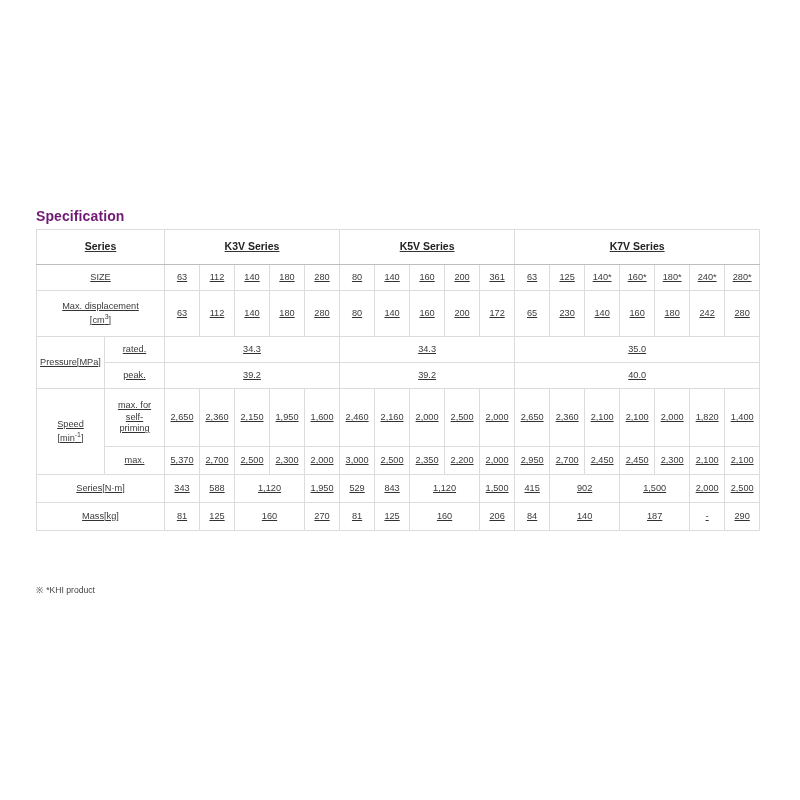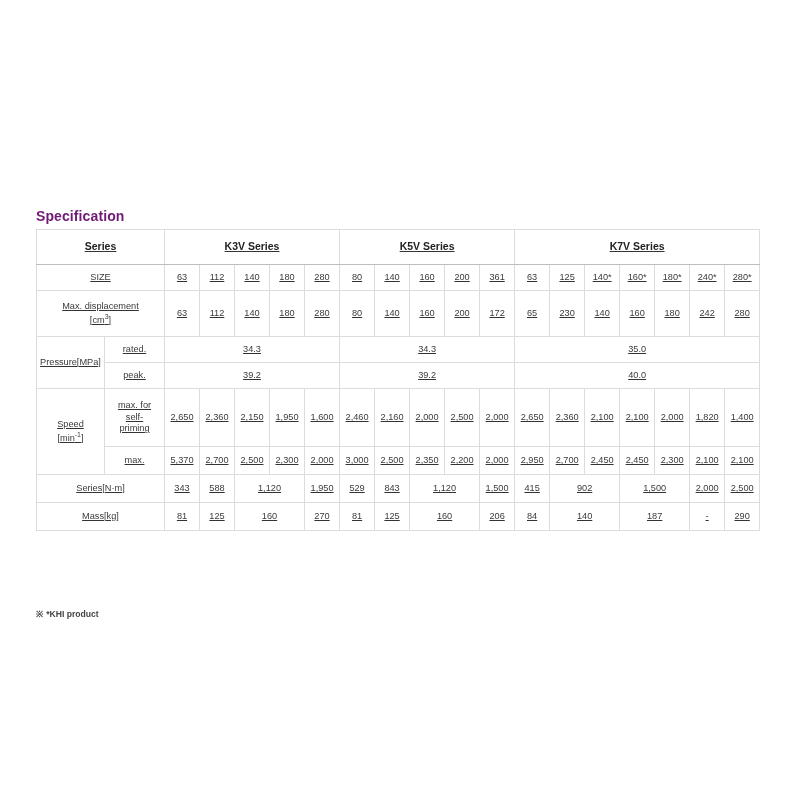--- a/index.html
+++ b/index.html
@@ -60,24 +60,23 @@
     font-size: 9.2px;
   }
   td.subhead {
     font-size: 8.6px;
   }
   .nowrap { white-space: nowrap; }
   sup { font-size: 7px; vertical-align: super; }
   .footnote {
     position: absolute;
     left: 36px;
-    top: 608px;
+    top: 584px;
     font-size: 8.6px;
     color: #444;
-    font-weight: bold;
   }
   .footnote .mark { margin-right: 3px; }
 </style>
 </head>
 <body>
 
 <div class="page">
 
   <div class="spec-wrap">
     <div class="spec-title">Specification</div>

